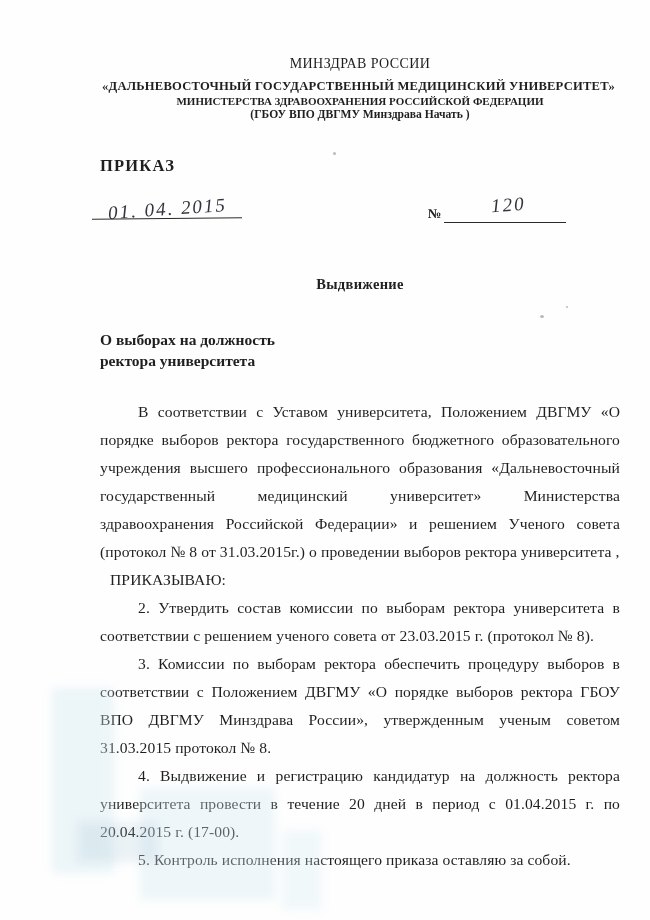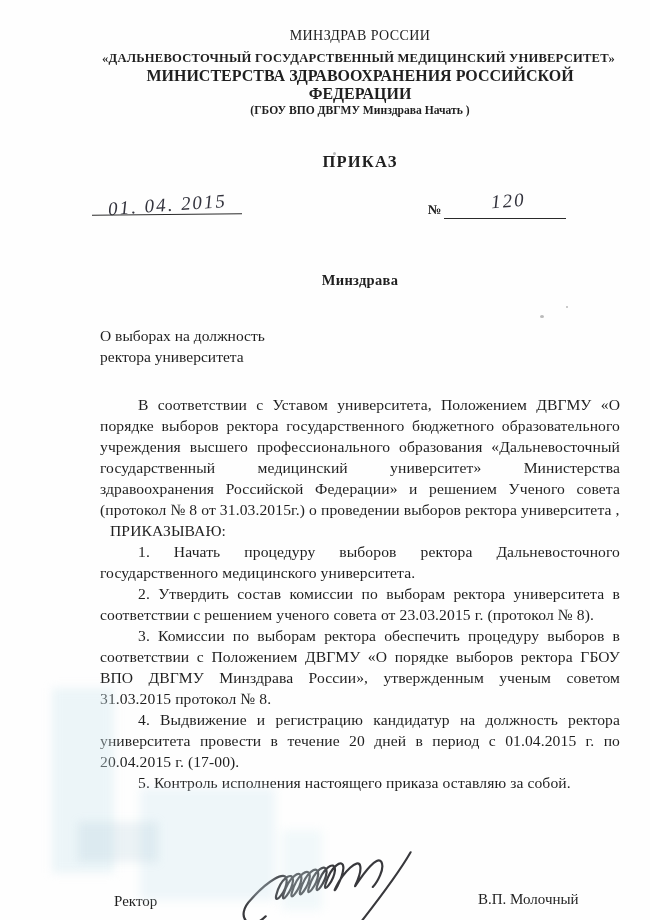--- a/index.html
+++ b/index.html
@@ -11,50 +11,50 @@
     color:#1f1f1f;
     overflow:hidden;
     margin:0 auto;
   }
   .content{
     position:absolute;
     left:100px;top:0;
     width:520px;
   }
   
-  .org-header{ text-align:center; padding-top:28px; line-height:1.15;}
+  .org-header{ text-align:center; padding-top:56px; line-height:1.15;}
   .org-line1{ font-size:14px; letter-spacing:.4px;}
   .org-line2{ font-size:11px; margin-top:4px; white-space:nowrap; margin-left:-6px;}
   .org-line3{ font-size:12.6px; font-weight:bold; margin-top:7px; white-space:nowrap; margin-left:-3px; letter-spacing:.2px;}
-  .org-line4{ font-size:16px; font-weight:bold; margin-top:1px;}
+  .org-line4{ font-size:11px; font-weight:bold; margin-top:1px;}
   .org-line5{ font-size:11.6px; font-weight:bold; margin-top:1px;}
   
-  .doc-title{ text-align:center; font-weight:bold; font-size:16.5px; letter-spacing:1.2px; margin-top:34px;}
+  .doc-title{ text-align:left; font-weight:bold; font-size:16.5px; letter-spacing:1.2px; margin-top:34px;}
   
   .meta-row{ position:relative; height:46px; margin-top:22px;}
   .date-field{ position:absolute; left:-8px; top:0; width:150px; text-align:center;}
   .num-field{ position:absolute; left:328px; top:2px; width:150px;}
   .hand{
     font-style:italic;
     color:#33333d;
     font-size:19px;
     letter-spacing:2px;
     transform:rotate(-4deg);
     display:inline-block;
   }
   .date-rule{ border-bottom:1.6px solid #2a2a2a; transform:rotate(-.6deg); margin-top:-2px;}
   .num-label{ position:absolute; left:0; top:6px; font-size:13.5px; font-weight:bold;}
   .num-value{ position:absolute; left:20px; top:-6px; width:120px; text-align:center;}
   .num-rule{ position:absolute; left:16px; top:22px; width:122px; border-bottom:1.6px solid #2a2a2a;}
   
   .city{ text-align:center; font-weight:bold; font-size:14.5px; margin-top:32px; letter-spacing:.3px;}
   
-  .subject{ margin-top:36px; font-size:15.5px; line-height:1.4;}
+  .subject{ margin-top:36px; font-size:15.5px; line-height:1.4;font-weight:bold;}
   
-  .body-text{ margin-top:26px; font-size:15.6px; line-height:21px; text-align:justify; letter-spacing:.1px;}
+  .body-text{ margin-top:26px; font-size:15.6px; line-height:28px; text-align:justify; letter-spacing:.1px;}
   .body-text p{ margin:0; text-indent:38px;}
   .body-text p.no-indent{ text-indent:0;margin-left:10px;}
   
   .sig-row{ position:relative; height:110px; margin-top:78px; font-size:15px;}
   .sig-role{ position:absolute; left:14px; top:22px;}
   .sig-name{ position:absolute; left:378px; top:20px;}
   .sig-scribble{ position:absolute; left:130px; top:-22px;}
   
   .artifact{ position:absolute; pointer-events:none; filter:blur(5px);}
   .a1{ left:52px; top:688px; width:62px; height:185px; background:rgba(208,232,239,.38);}
@@ -87,31 +87,30 @@
         <span class="hand">01. 04. 2015</span>
         <div class="date-rule"></div>
       </div>
       <div class="num-field">
         <span class="num-label">№</span>
         <span class="num-value"><span class="hand">120</span></span>
         <div class="num-rule"></div>
       </div>
     </div>
 
-    <div class="city">Минздрава</div>
+    <div class="city">Выдвижение</div>
 
     <div class="subject">
       <div>О выборах на должность</div>
       <div>ректора университета</div>
     </div>
 
     <div class="body-text">
       <p>В соответствии с Уставом университета, Положением ДВГМУ «О порядке выборов ректора государственного бюджетного образовательного учреждения высшего профессионального образования «Дальневосточный государственный медицинский университет» Министерства здравоохранения Российской Федерации» и решением Ученого совета (протокол № 8 от 31.03.2015г.) о проведении выборов ректора университета ,</p>
       <p class="no-indent">ПРИКАЗЫВАЮ:</p>
-      <p>1. Начать процедуру выборов ректора Дальневосточного государственного медицинского университета.</p>
       <p>2. Утвердить состав комиссии по выборам ректора университета в соответствии с решением ученого совета от 23.03.2015 г. (протокол № 8).</p>
       <p>3. Комиссии по выборам ректора обеспечить процедуру выборов в соответствии с Положением ДВГМУ «О порядке выборов ректора ГБОУ ВПО ДВГМУ Минздрава России», утвержденным ученым советом 31.03.2015 протокол № 8.</p>
       <p>4. Выдвижение и регистрацию кандидатур на должность ректора университета провести в течение 20 дней в период с 01.04.2015 г. по 20.04.2015 г. (17-00).</p>
       <p>5. Контроль исполнения настоящего приказа оставляю за собой.</p>
     </div>
 
     <div class="sig-row">
       <span class="sig-role">Ректор</span>
       <span class="sig-scribble">
         <svg width="210" height="100" viewBox="0 0 200 95">

